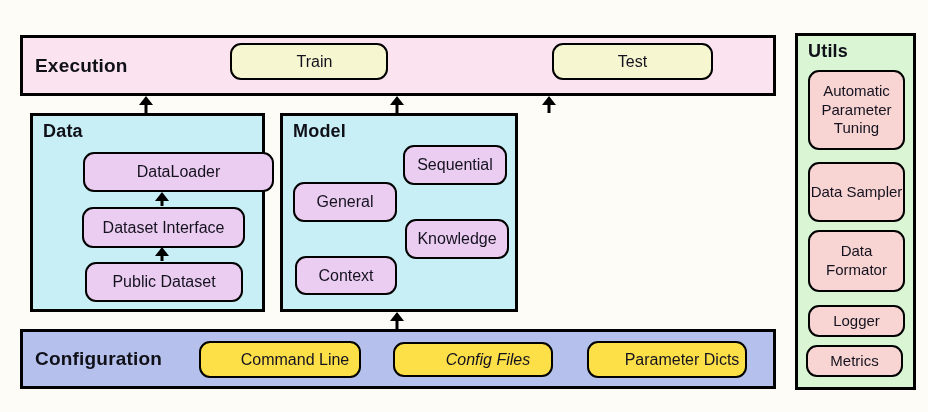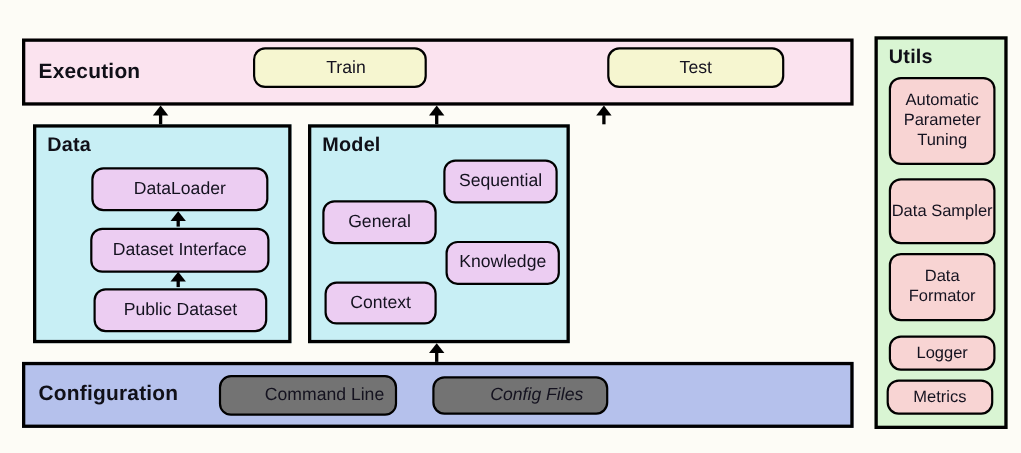--- a/index.html
+++ b/index.html
@@ -42,27 +42,27 @@
   
   .execution      { left: 20px;  top: 35px;  width: 756px; height: 61px;  background: #fbe3ef; }
   .data-module    { left: 30px;  top: 113px; width: 235px; height: 199px; background: #c8eff5; }
   .model-module   { left: 280px; top: 113px; width: 238px; height: 199px; background: #c8eff5; }
   .eval-module    { left: 532px; top: 113px; width: 236px; height: 199px; background: #c8eff5; }
   .configuration  { left: 20px;  top: 329px; width: 756px; height: 60px;  background: #b5c1ec; }
   .utils          { left: 795px; top: 33px;  width: 121px; height: 357px; background: #d9f5d3; }
   
   .pill-yellow { background: #f6f6d0; }
   .pill-purple { background: #eccdf2; }
-  .pill-green  { background: #737373; padding-left: 30px; }
+  .pill-green  { background: #fde047; padding-left: 30px; }
   .pill-pink   { background: #f8d4d3; font-size: 15px; }
   
   .train { left: 207px; top: 5px; width: 158px; height: 37px; padding-left: 11px; }
   .test  { left: 529px; top: 5px; width: 161px; height: 37px; }
   
-  .dataloader        { left: 50px; top: 36px;  width: 161px; height: 40px; text-align: right; }
+  .dataloader        { left: 50px; top: 36px;  width: 191px; height: 40px; text-align: right; }
   .dataset-interface { left: 49px; top: 91px;  width: 163px; height: 41px; }
   .public-dataset    { left: 52px; top: 146px; width: 158px; height: 40px; }
   
   .sequential { left: 120px; top: 29px;  width: 104px; height: 40px; }
   .general    { left: 10px;  top: 66px;  width: 104px; height: 40px; }
   .knowledge  { left: 122px; top: 103px; width: 104px; height: 40px; }
   .context    { left: 12px;  top: 140px; width: 102px; height: 39px; }
   
   .value-eval   { left: 19px; top: 66px;  width: 197px; height: 40px; }
   .ranking-eval { left: 19px; top: 125px; width: 197px; height: 39px; }
@@ -142,20 +142,23 @@
 
 
   <section class="box configuration">
     <h2 class="panel-title title-middle">Configuration</h2>
     <div class="pill pill-green command-line">
       <span>Command Line</span>
     </div>
     <div class="pill pill-green config-files">
       <span>Config Files</span>
     </div>
+    <div class="pill pill-green parameter-dicts">
+      <span>Parameter Dicts</span>
+    </div>
   </section>
 
   <section class="box utils">
     <h2 class="panel-title title-corner">Utils</h2>
     <div class="pill pill-pink apt">
       <span>Automatic Parameter Tuning</span>
     </div>
     <div class="pill pill-pink data-sampler">
       <span>Data Sampler</span>
     </div>

